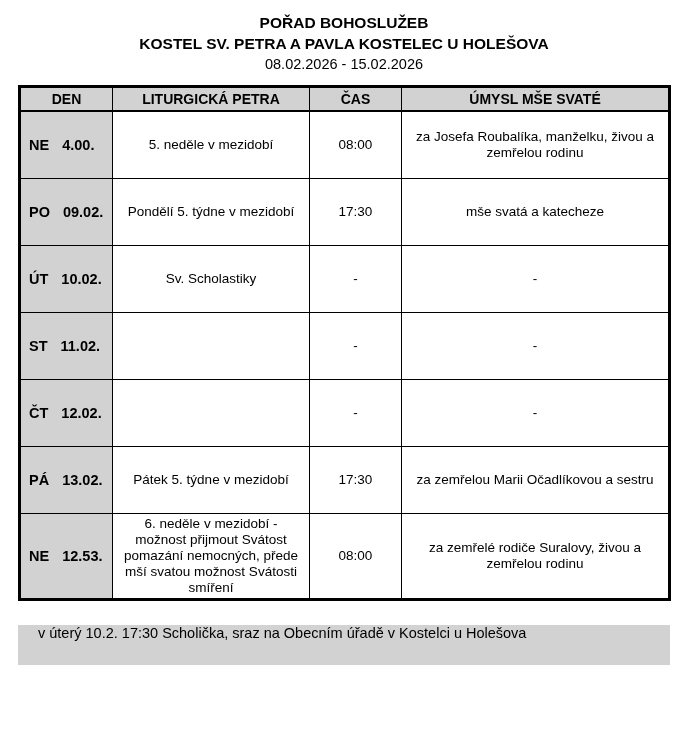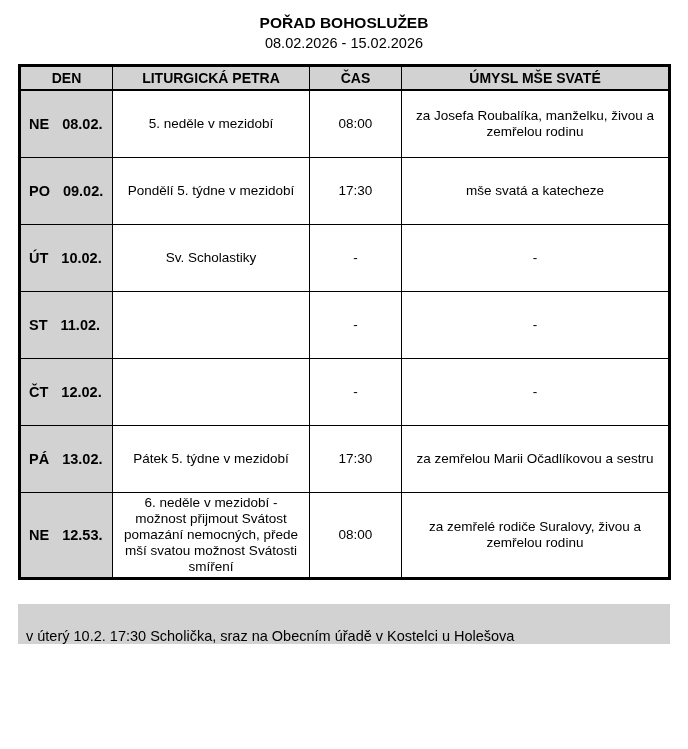--- a/index.html
+++ b/index.html
@@ -67,54 +67,55 @@
     padding-left: 8px;
     white-space: nowrap;
   }
   td.day-cell .day-date { margin-left: 13px; }
   .note-bar {
     margin: 24px 0 0 18px;
     width: 652px;
     height: 40px;
     background: #d2d2d2;
     display: flex;
-    align-items: flex-end;
+    align-items: flex-start;
     box-sizing: border-box;
-    padding-left: 8px;
+    padding-left: 20px;
     font-size: 14.5px;
   }
 </style>
 </head>
 <body>
 
 <div class="page">
 
   <div class="titles">
     <div class="title-line1">POŘAD BOHOSLUŽEB</div>
+    <div class="title-line2">KOSTEL SV. PETRA A PAVLA KOSTELEC U HOLEŠOVA</div>
     <div class="date-range">08.02.2026 - 15.02.2026</div>
   </div>
 
   <table class="schedule">
     <colgroup>
       <col class="c-den">
         <col class="c-osl">
         <col class="c-cas">
         <col class="c-umy">
     </colgroup>
     <thead>
       <tr>
         <th>DEN</th>
         <th>LITURGICKÁ PETRA</th>
         <th>ČAS</th>
         <th>ÚMYSL MŠE SVATÉ</th>
       </tr>
     </thead>
     <tbody>
       <tr>
-        <td class="day-cell"><span class="day-abbr">NE</span><span class="day-date">08.02.</span></td>
+        <td class="day-cell"><span class="day-abbr">NE</span><span class="day-date">4.00.</span></td>
         <td>5. neděle v mezidobí</td>
         <td>08:00</td>
         <td>za Josefa Roubalíka, manželku, živou a zemřelou rodinu</td>
       </tr>
       <tr>
         <td class="day-cell"><span class="day-abbr">PO</span><span class="day-date">09.02.</span></td>
         <td>Pondělí 5. týdne v mezidobí</td>
         <td>17:30</td>
         <td>mše svatá a katecheze</td>
       </tr>

